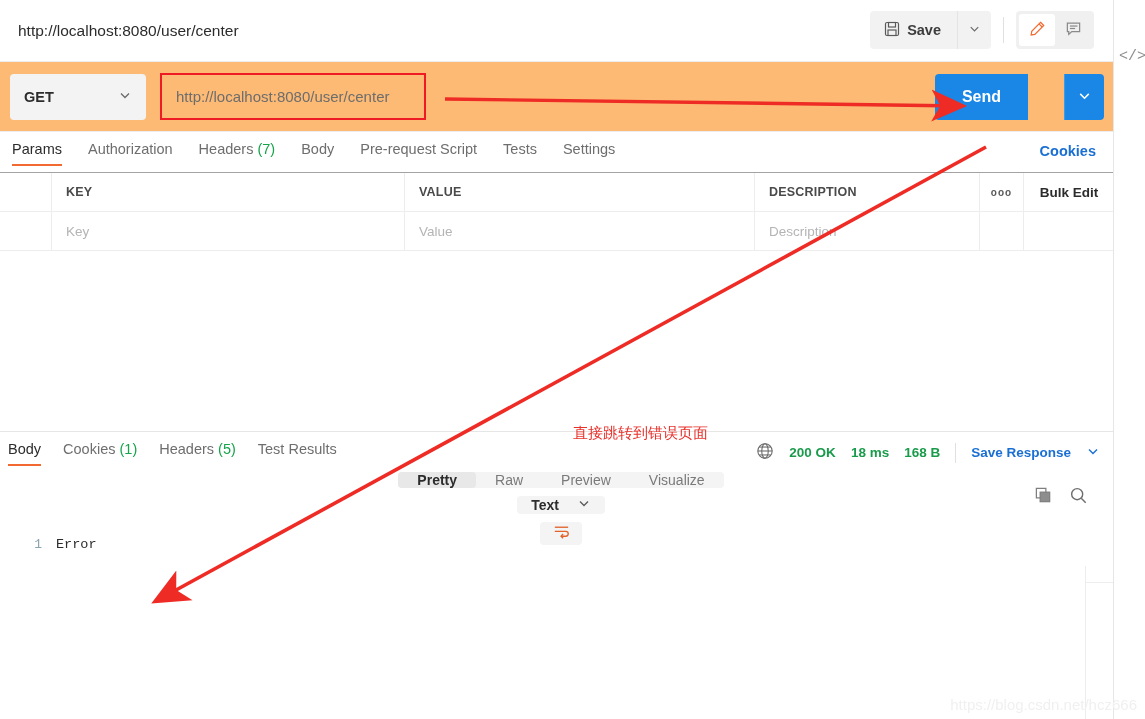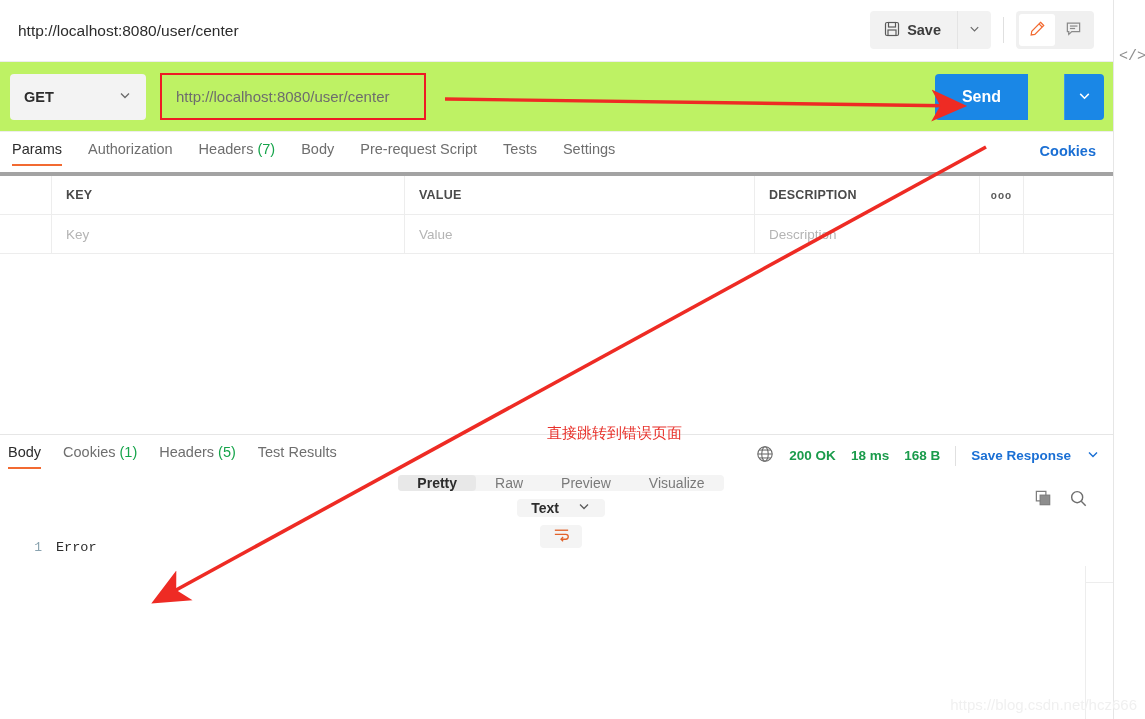--- a/index.html
+++ b/index.html
@@ -80,21 +80,21 @@
     width: 36px; height: 32px; border-radius: 3px;
     display: flex; align-items: center; justify-content: center;
     cursor: pointer; border: none; background: transparent;
   }
   .icon-btn.active { background: #ffffff; }
 
   
   .urlbar {
     position: relative;
     height: 70px;
-    background: #bef264;
+    background: #fdba74;
     border-bottom: 1px solid #ededed;
     display: flex; align-items: center;
   }
   .method-box {
     margin-left: 10px;
     width: 136px; height: 46px;
     background: #f3f3f3;
     border-radius: 4px;
     display: flex; align-items: center; justify-content: space-between;
     padding: 0 14px;
@@ -163,21 +163,21 @@
   }
   .cnt-green { color: #15a44a; }
 
   .query-params {
     padding: 10px 0 8px 12px;
     font-size: 13.5px; font-weight: bold; color: #3c3c3c;
   }
 
   
   .ptable {
-    border-top: 4px solid #a3a3a3;
+    border-top: 1px solid #a3a3a3;
     width: 1114px;
   }
   .prow {
     display: flex; height: 39px; align-items: stretch;
     border-bottom: 1px solid #ededed;
   }
   .pcell {
     display: flex; align-items: center;
     border-right: 1px solid #ededed;
     padding-left: 14px;
@@ -257,21 +257,21 @@
   .vline-b { position: absolute; left: 1085px; top: 582px; width: 28px; height: 1px; background: #ededed; }
 
   .watermark {
     position: absolute; right: 8px; bottom: 6px;
     color: #f0f0f0; font-size: 15px;
     font-family: "Liberation Sans", sans-serif;
     user-select: none;
   }
 
   .anno-text {
-    position: absolute; left: 547px; top: 424px;
+    position: absolute; left: 573px; top: 424px;
     color: #e8312b; font-size: 15px;
     font-family: "DejaVu Sans", sans-serif;
     white-space: nowrap;
   }
   .anno-svg { position: absolute; left: 0; top: 0; pointer-events: none; }
 </style>
 </head>
 <body>
 
 <div id="app">
@@ -388,20 +388,23 @@
           </div>
         <div class="pcell c-value">
             <span class="hdr-txt">VALUE</span>
           </div>
         <div class="pcell c-desc">
             <span class="hdr-txt">DESCRIPTION</span>
           </div>
         <div class="pcell c-dots">
           <span class="dots">ooo</span>
         </div>
+        <div class="pcell c-bulk">
+          <span class="bulk-txt">Bulk Edit</span>
+        </div>
       </div>
       <div class="prow">
         <div class="pcell c-check"></div>
         <div class="pcell c-key">
           <span class="ph-txt">Key</span>
         </div>
         <div class="pcell c-value">
           <span class="ph-txt">Value</span>
         </div>
         <div class="pcell c-desc">

